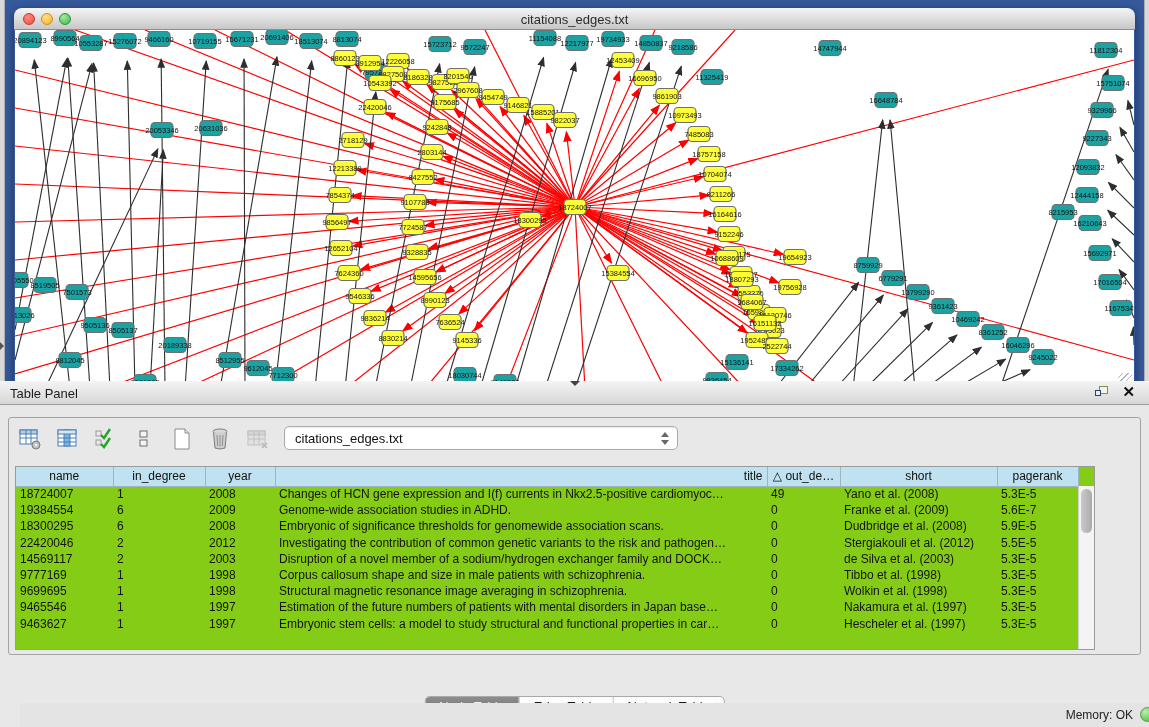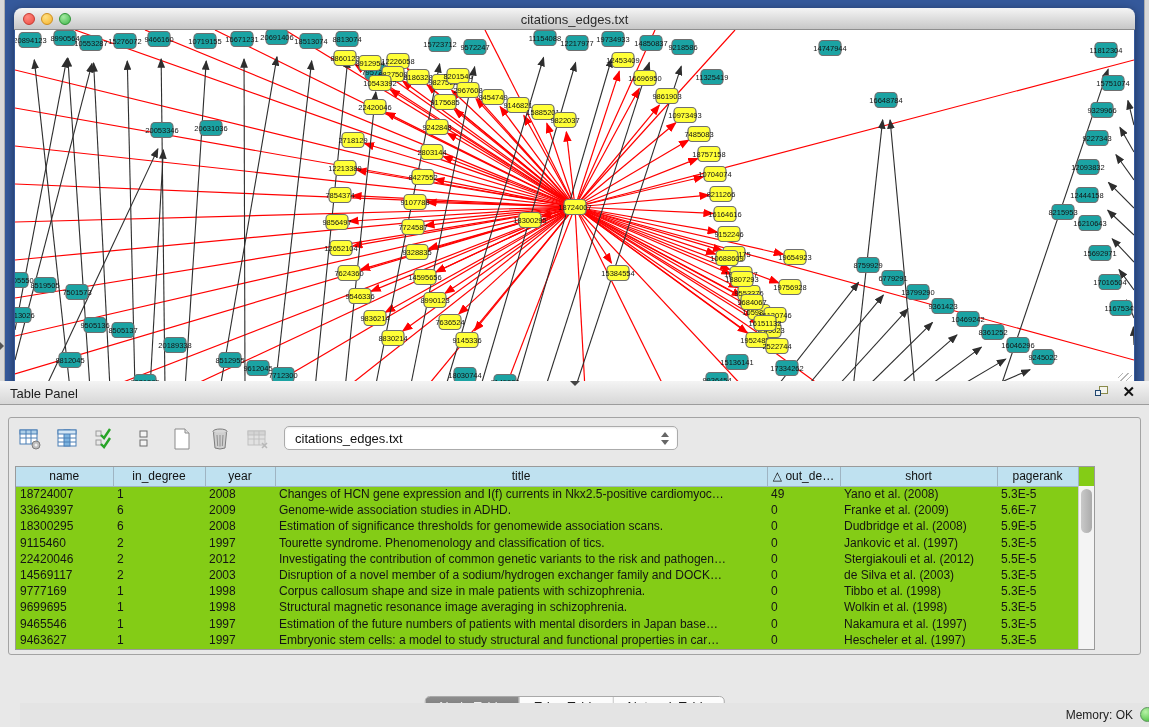--- a/index.html
+++ b/index.html
@@ -801,62 +801,53 @@
           </div>
       </div>
 
       <div id="table-wrap">
         <table id="tbl">
             <thead>
               <tr>
                 <th style="width: 97px;">name</th>
                 <th style="width: 92px;">in_degree</th>
                 <th style="width: 70px;">year</th>
-                <th style="width: 492px;">title</th>
+                <th style="width: 492px; text-align: right;">title</th>
                 <th style="width: 73px;">△ out_de…</th>
                 <th style="width: 157px; text-align: center;">short</th>
                 <th style="width: 81px;">pagerank</th>
               </tr>
             </thead>
         <tbody>
               <tr>
                 <td>18724007</td>
                 <td>1</td>
                 <td>2008</td>
                 <td>Changes of HCN gene expression and I(f) currents in Nkx2.5-positive cardiomyoc…</td>
                 <td>49</td>
                 <td>Yano et al. (2008)</td>
                 <td>5.3E-5</td>
               </tr>
               <tr>
-                <td>33649397</td>
+                <td>19384554</td>
                 <td>6</td>
                 <td>2009</td>
                 <td>Genome-wide association studies in ADHD.</td>
                 <td>0</td>
                 <td>Franke et al. (2009)</td>
                 <td>5.6E-7</td>
               </tr>
               <tr>
                 <td>18300295</td>
                 <td>6</td>
                 <td>2008</td>
-                <td>Estimation of significance thresholds for genomewide association scans.</td>
+                <td>Embryonic of significance thresholds for genomewide association scans.</td>
                 <td>0</td>
                 <td>Dudbridge et al. (2008)</td>
                 <td>5.9E-5</td>
-              </tr>
-              <tr>
-                <td>9115460</td>
-                <td>2</td>
-                <td>1997</td>
-                <td>Tourette syndrome. Phenomenology and classification of tics.</td>
-                <td>0</td>
-                <td>Jankovic et al. (1997)</td>
-                <td>5.3E-5</td>
               </tr>
               <tr>
                 <td>22420046</td>
                 <td>2</td>
                 <td>2012</td>
                 <td>Investigating the contribution of common genetic variants to the risk and pathogen…</td>
                 <td>0</td>
                 <td>Stergiakouli et al. (2012)</td>
                 <td>5.5E-5</td>
               </tr>

